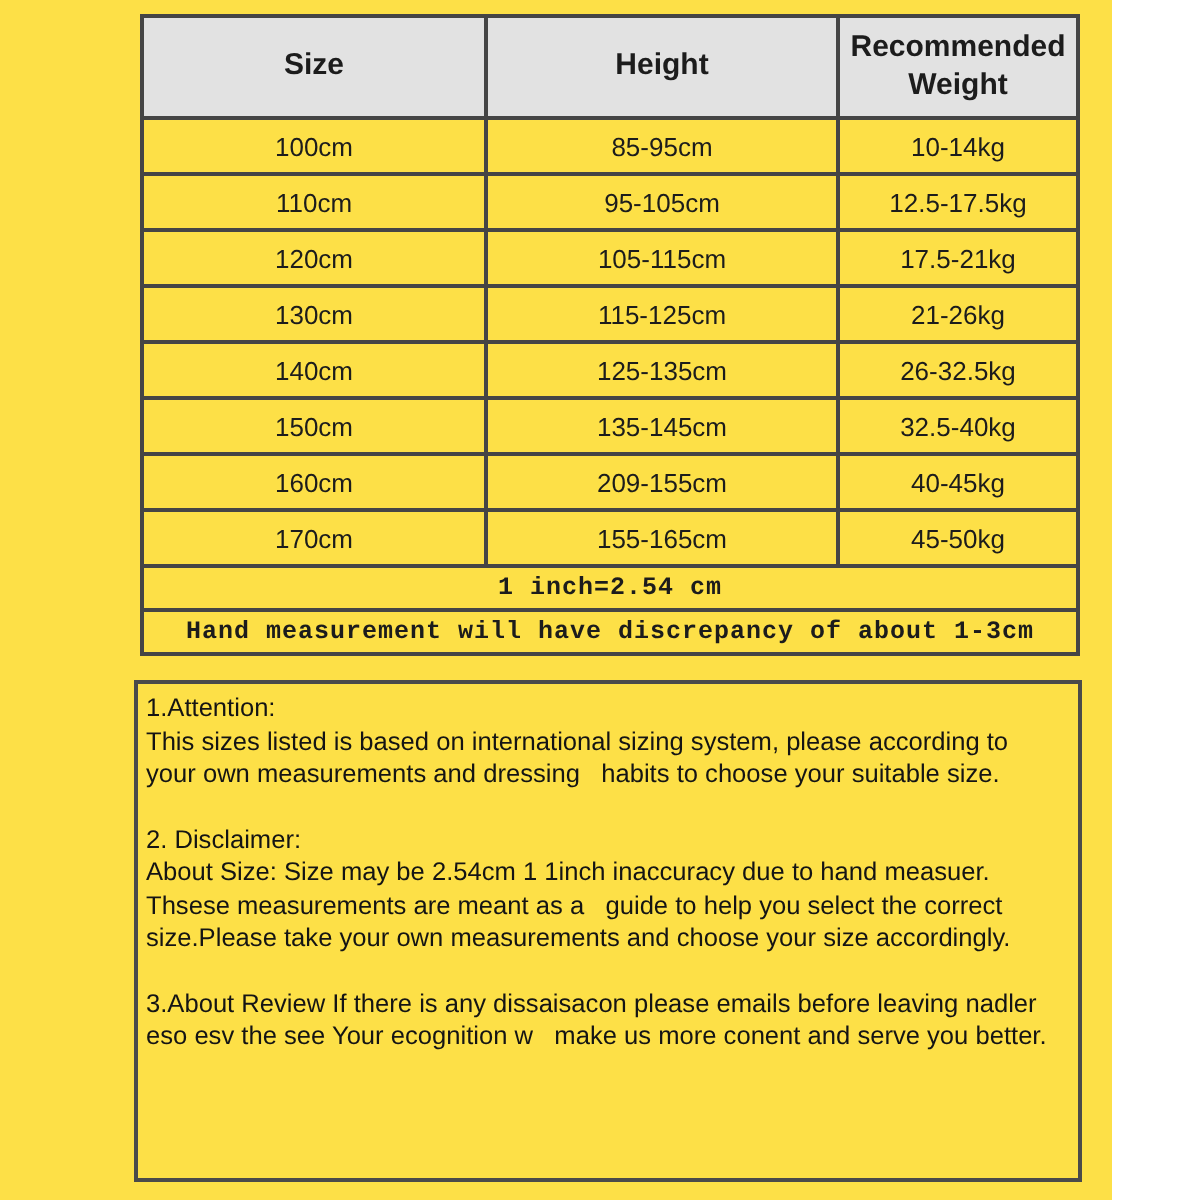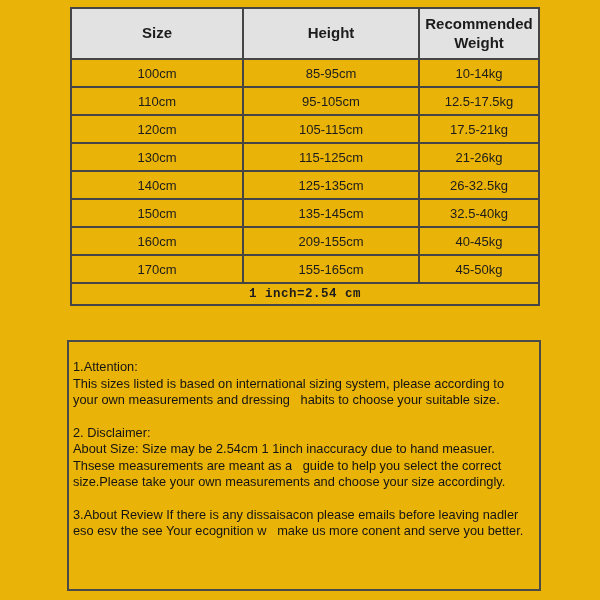--- a/index.html
+++ b/index.html
@@ -2,23 +2,23 @@
 <html><head>
 <meta charset="utf-8">
 <style>
   html, body {
     margin: 0;
     padding: 0;
     background: #ffffff;
   }
   .page {
     position: relative;
-    width: 600px;
+    width: 556px;
     height: 600px;
-    background: #eab308;
+    background: #fde047;
     overflow: hidden;
     font-family: "Liberation Sans", sans-serif;
     color: #1c1c1c;
   }
   table.size-table {
     position: absolute;
     left: 70px;
     top: 7px;
     width: 468px;
     border-collapse: collapse;
@@ -59,21 +59,21 @@
     height: 243px;
     border: 2px solid #4a4a4a;
     padding: 2px 4px;
     font-size: 12.8px;
     line-height: 16.5px;
     color: #141414;
     overflow: hidden;
   }
   .note {
     white-space: pre-wrap;
-    margin: 15px 0 16px 0;
+    margin: 2px 0 16px 0;
   }
   .note:last-child {
     margin-bottom: 0;
   }
 </style>
 </head>
 <body>
 
 <div class="page">
 
@@ -127,20 +127,23 @@
         <td>40-45kg</td>
       </tr>
       <tr>
         <td>170cm</td>
         <td>155-165cm</td>
         <td>45-50kg</td>
       </tr>
       <tr>
         <td class="mono-row" colspan="3">1 inch=2.54 cm</td>
       </tr>
+      <tr>
+        <td class="mono-row" colspan="3">Hand measurement will have discrepancy of about 1-3cm</td>
+      </tr>
     </tbody>
   </table>
 
   <div class="notes-box">
     <div class="note">1.Attention:
 This sizes listed is based on international sizing system, please according to
 your own measurements and dressing   habits to choose your suitable size.</div>
     <div class="note">2. Disclaimer:
 About Size: Size may be 2.54cm 1 1inch inaccuracy due to hand measuer.
 Thsese measurements are meant as a   guide to help you select the correct

